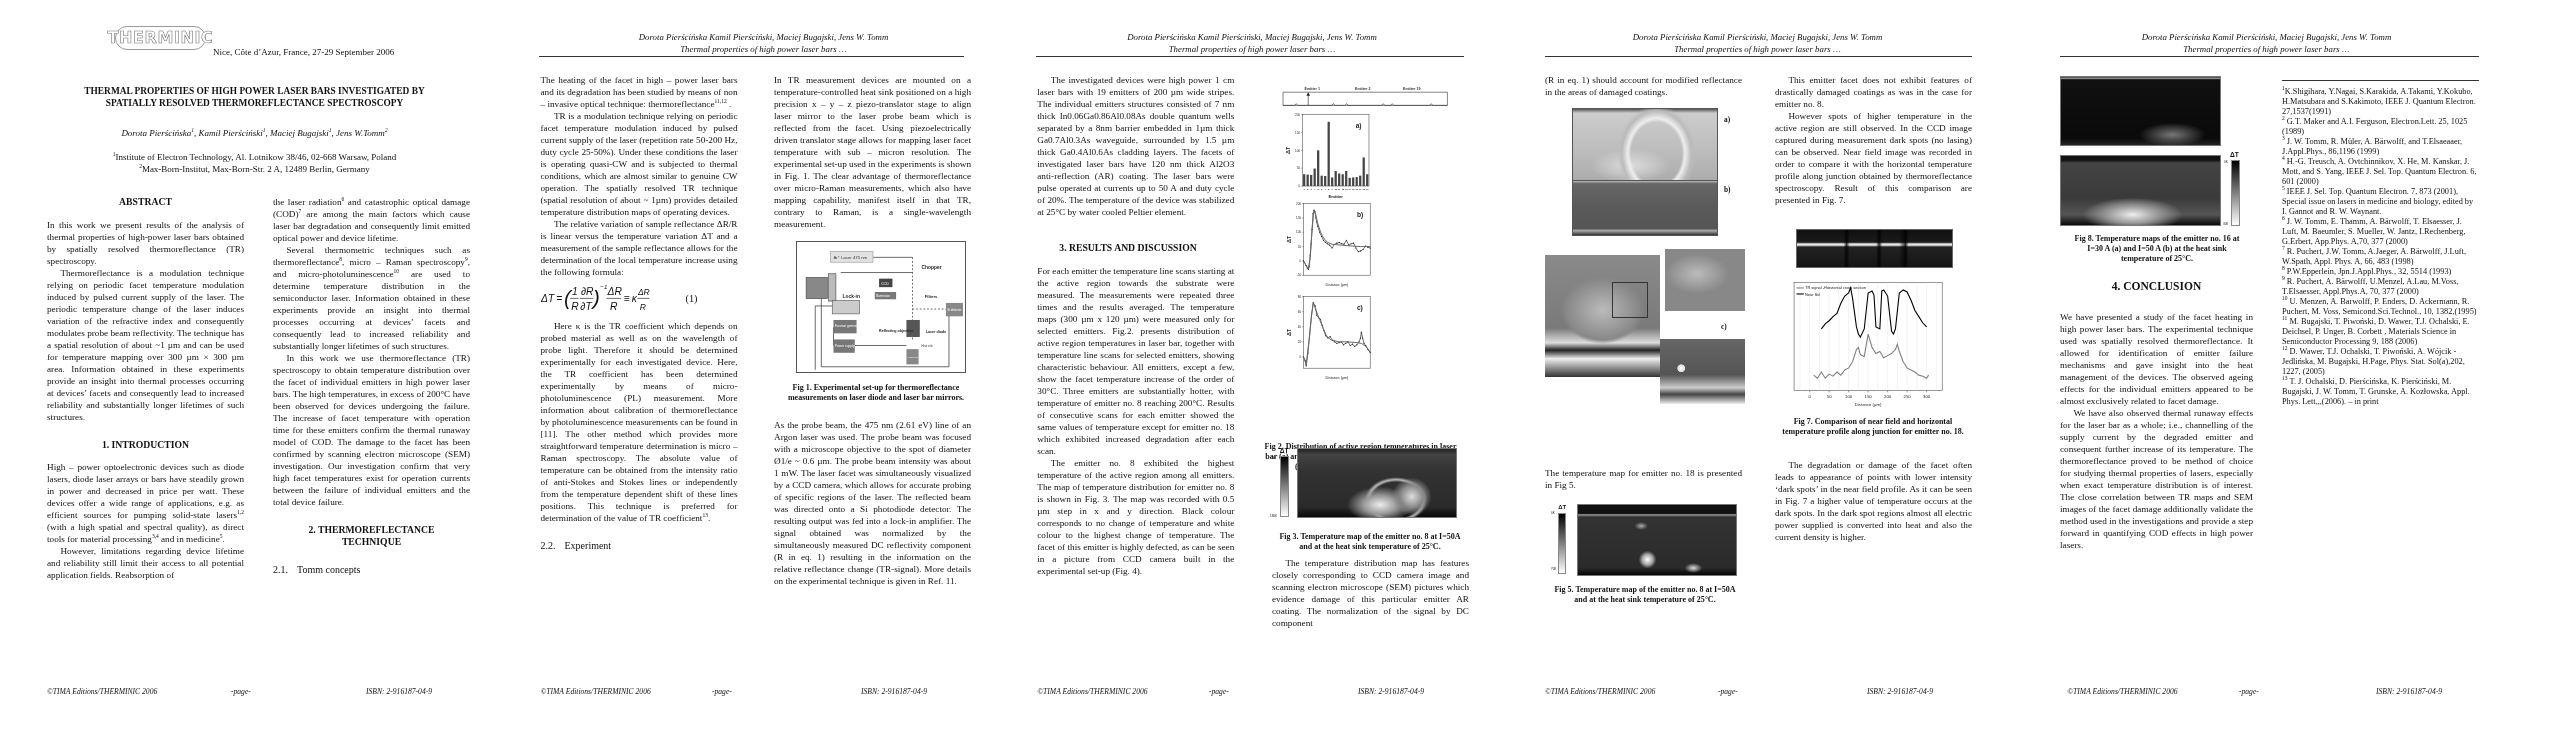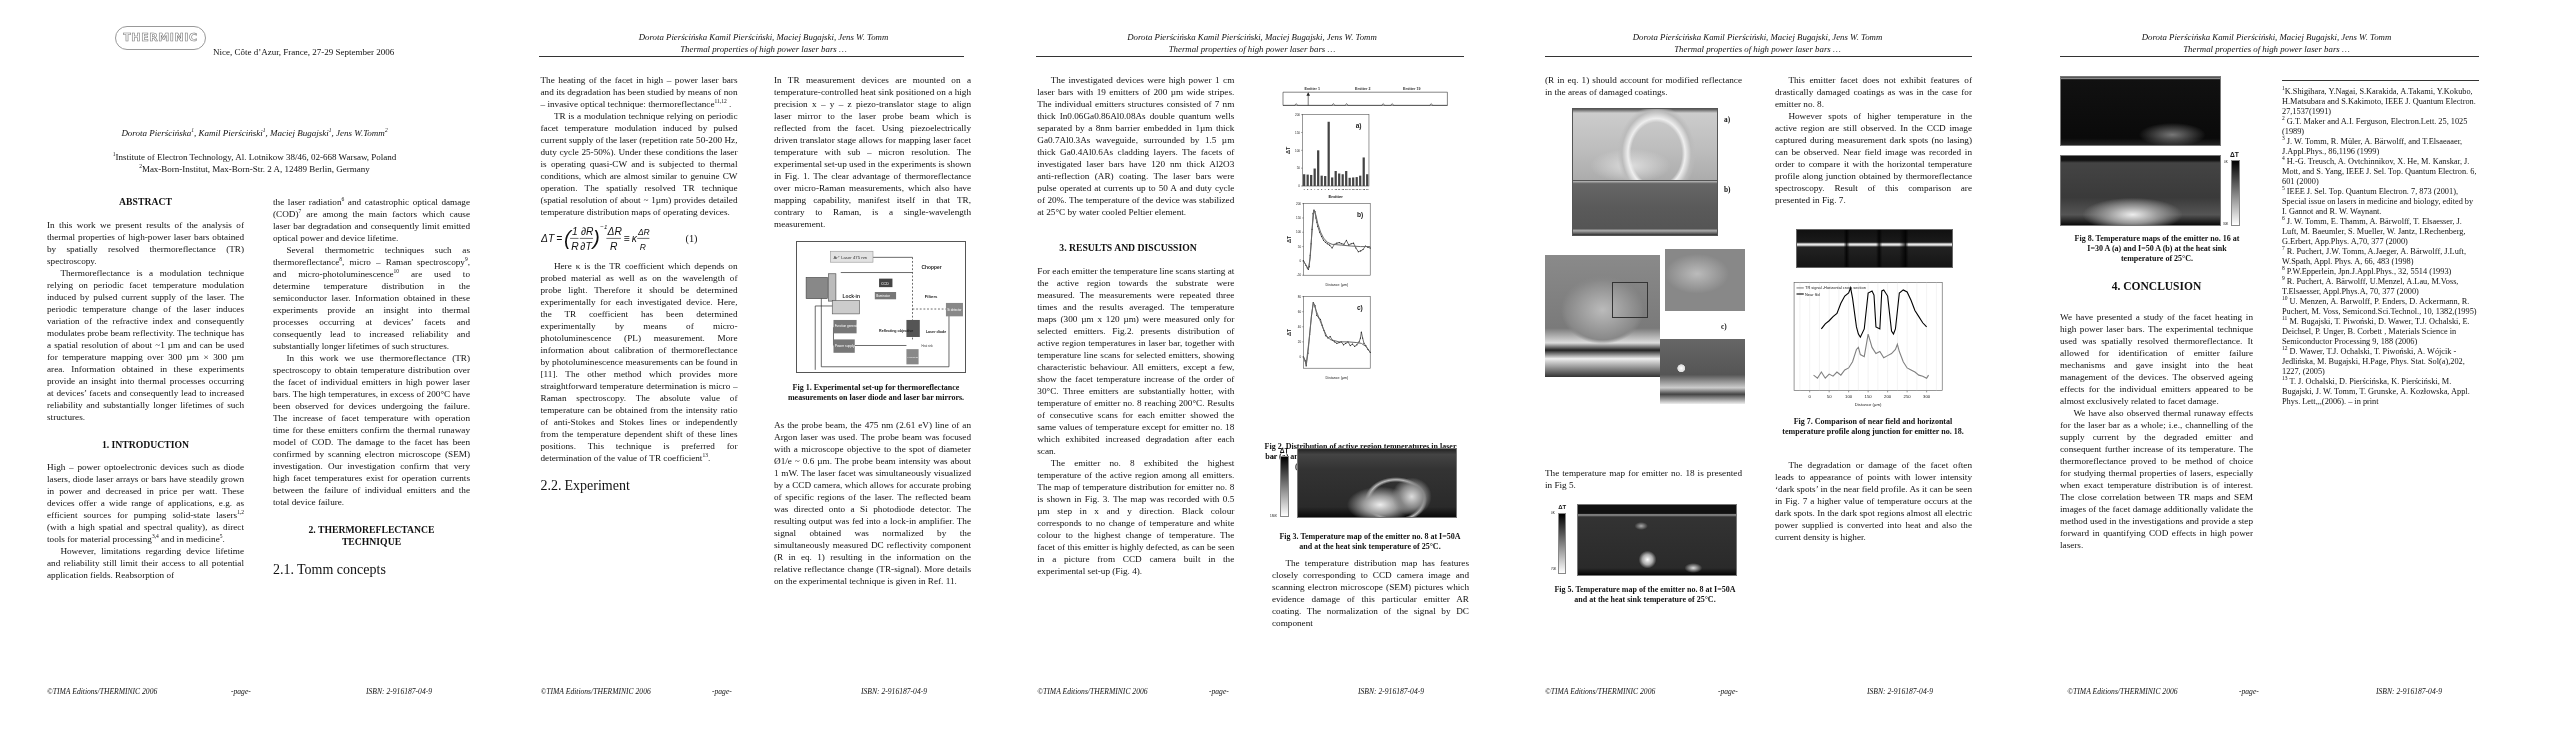--- a/index.html
+++ b/index.html
@@ -8,41 +8,45 @@
   .spread { display: flex; width: 2576px; height: 729px; }
   .page { position: relative; width: 515px; height: 729px; background: #fff; }
   .runhead { position: absolute; top: 32px; left: 24px; width: 425px; text-align: center; font-style: italic; font-size: 8.8px; line-height: 11.5px; }
   .runhead-rule { position: absolute; top: 56px; left: 24px; width: 425px; height: 0; border-top: 1px solid #333; }
   .footer { position: absolute; top: 687px; left: 0; width: 100%; font-style: italic; font-size: 7.6px; }
   .footer span { position: absolute; white-space: nowrap; }
   .col { position: absolute; font-size: 9.2px; line-height: 12px; text-align: justify; }
   .col p { text-indent: 0; }
   .col p.ind { text-indent: 13.4px; }
   .sec { font-weight: bold; font-size: 9.7px; text-align: center; margin: 11px 0 11px 0; line-height: 11.5px; }
-  .subsec { font-size: 14px; margin-top: 8.5px; }
+  .subsec { font-size: 10px; margin-top: 8.5px; }
   .subsec .num { display: inline-block; width: 24px; }
   .cap { font-weight: bold; font-size: 8px; line-height: 10px; text-align: center; }
   sup, sub { font-size: 5.5px; line-height: 0; }
   .gray-img { position: absolute; border: 0.6px solid #555; }
   .eq { font-style: italic; font-size: 10.3px; display: flex; align-items: center; margin: 4.9px 0; }
   .refs { font-size: 8.3px; line-height: 10px; text-align: left; }
   .refs p { margin: 0; }
   svg text { font-family: "Liberation Sans", "DejaVu Sans", sans-serif; }
 </style>
 </head>
 <body>
 
 <div class="spread">
 
   <div class="page">
     <div style="position:absolute;top:25.5px;left:115px;width:91px;height:24px;border:1.2px solid #999;border-radius:12px;display:flex;align-items:center;justify-content:center;">
-      <span style="font-family:'DejaVu Sans',sans-serif;font-weight:bold;font-size:11px;letter-spacing:0.6px;color:#fff;-webkit-text-stroke:0.6px #777;">THERMINIC</span>
+      <span style="font-family:'DejaVu Sans',sans-serif;font-weight:bold;font-size:16px;letter-spacing:0.6px;color:#fff;-webkit-text-stroke:0.6px #777;">THERMINIC</span>
     </div>
     <div style="position:absolute;top:47px;left:213px;font-size:9px;">Nice, Côte d’Azur, France, 27-29 September 2006</div>
 
+    <div style="position:absolute;top:86px;left:36px;width:437px;text-align:center;font-weight:bold;font-size:9.4px;line-height:11.5px;">
+      <div>THERMAL PROPERTIES OF HIGH POWER LASER BARS INVESTIGATED BY</div>
+      <div>SPATIALLY RESOLVED THERMOREFLECTANCE SPECTROSCOPY</div>
+    </div>
 
     <div style="position:absolute;top:128px;left:36px;width:437px;text-align:center;font-style:italic;font-size:9px;">
       <span><span>Dorota Pierścińska</span><sup>1</sup></span>,
       <span><span>Kamil Pierściński</span><sup>1</sup></span>,
       <span><span>Maciej Bugajski</span><sup>1</sup></span>,
       <span><span>Jens W.Tomm</span><sup>2</sup></span>
     </div>
 
     <div style="position:absolute;top:152px;left:36px;width:437px;text-align:center;font-size:9px;line-height:11.5px;">
       <div><sup>1</sup><span>Institute of Electron Technology, Al. Lotnikow 38/46, 02-668 Warsaw, Poland</span></div>
@@ -81,20 +85,21 @@
   <div class="page">
     <div class="runhead" style="left:36px;">
       <div>Dorota Pierścińska Kamil Pierściński, Maciej Bugajski, Jens W. Tomm</div>
       <div>Thermal properties of high power laser bars …</div>
     </div>
     <div class="runhead-rule" style="left:24px;"></div>
 
     <div class="col" style="top:74px;left:25.5px;width:197px;">
       <p><span>The heating of the facet in high – power laser bars and its degradation has been studied by means of non – invasive optical technique: thermoreflectance</span><sup>11,12</sup><span> .</span></p>
       <p class="ind">TR is a modulation technique relying on periodic facet temperature modulation induced by pulsed current supply of the laser (repetition rate 50-200 Hz, duty cycle 25-50%). Under these conditions the laser is operating quasi-CW and is subjected to thermal conditions, which are almost similar to genuine CW operation. The spatially resolved TR technique (spatial resolution of about ~ 1µm) provides detailed temperature distribution maps of operating devices.</p>
+      <p class="ind">The relative variation of sample reflectance ΔR/R is linear versus the temperature variation ΔT and a measurement of the sample reflectance allows for the determination of the local temperature increase using the following formula:</p>
       <div class="eq">
         <svg width="109" height="32" viewBox="0 0 180 52" style="font-size:17px">
           <g font-family="Liberation Serif, serif" font-size="17" fill="#111">
             <text x="0" y="31" font-style="italic">ΔT</text>
               <text x="25" y="31">=</text>
             <text x="38" y="36" font-size="34">(</text>
             <text x="51" y="20">1</text>
               <line x1="48" y1="25" x2="62" y2="25" stroke="#111"></line>
               <text x="50" y="44" font-style="italic">R</text>
             <text x="66" y="20" font-style="italic">∂R</text>

